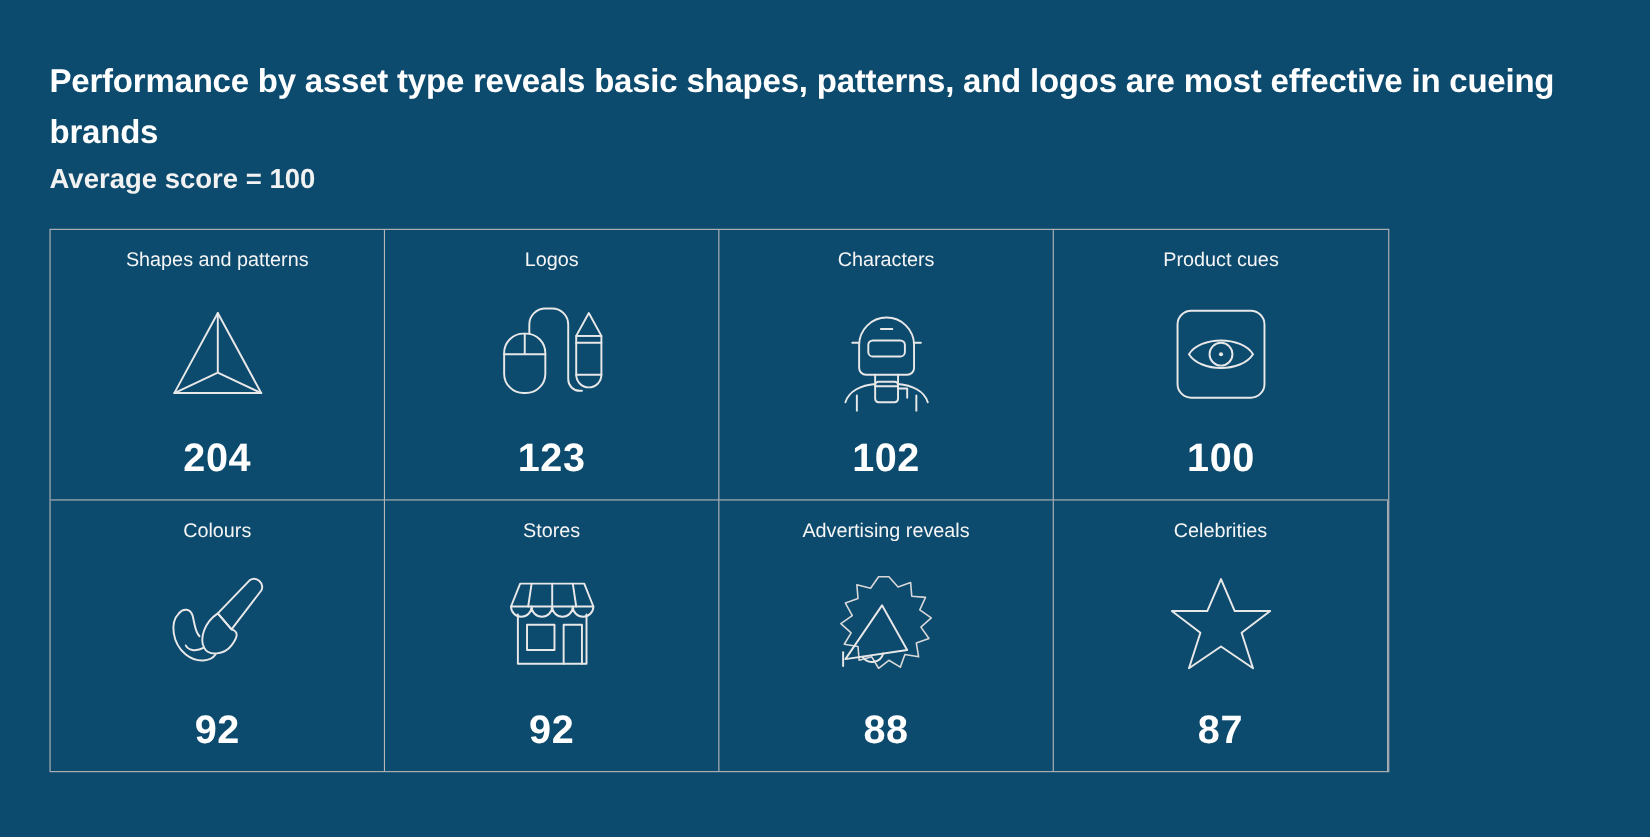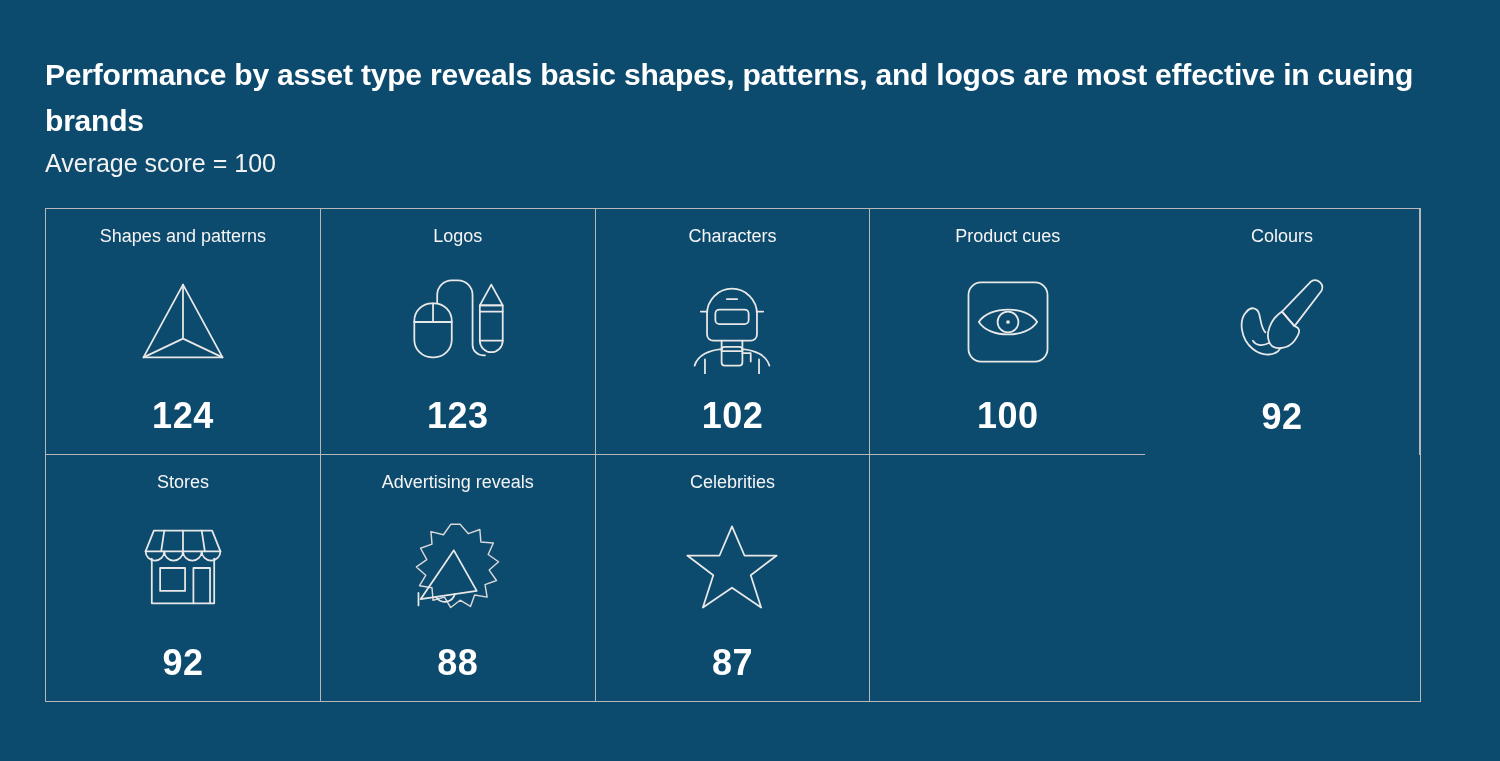--- a/index.html
+++ b/index.html
@@ -30,35 +30,35 @@
     font-size: 30px;
     font-weight: bold;
     line-height: 1.52;
     letter-spacing: -0.2px;
     color: #ffffff;
     margin: 0;
     max-width: 1400px;
   }
   .subtitle {
     font-size: 25px;
-    font-weight: normal;
+    font-weight: bold;
     line-height: 1.3;
     color: #f2f2f2;
     margin: 4px 0 0 0;
   }
   .grid {
     position: absolute;
     left: 45px;
     top: 208px;
-    width: 1376px;
+    width: 1218px;
     height: 494px;
     border: 1px solid #b8b8b8;
     box-sizing: border-box;
     display: grid;
-    grid-template-columns: repeat(5, 1fr);
+    grid-template-columns: repeat(4, 1fr);
     grid-template-rows: repeat(2, 1fr);
   }
   .cell {
     position: relative;
     border-right: 1px solid #b8b8b8;
     border-bottom: 1px solid #b8b8b8;
     box-sizing: border-box;
     display: flex;
     flex-direction: column;
     align-items: center;
@@ -125,21 +125,21 @@
   <div class="grid">
 
     <div class="cell">
       <div class="cell-label">Shapes and patterns</div>
       <div class="cell-icon">
         <svg viewBox="0 0 100 100" aria-hidden="true">
           <path class="ico" d="M50 14 L88 84 L12 84 Z"></path>
           <path class="ico" d="M50 14 L50 66 M50 66 L12 84 M50 66 L88 84"></path>
         </svg>
       </div>
-      <div class="cell-value">124</div>
+      <div class="cell-value">204</div>
     </div>
 
     <div class="cell">
       <div class="cell-label">Logos</div>
       <div class="cell-icon">
         <svg viewBox="0 0 100 100" aria-hidden="true">
           <rect class="ico" x="8" y="32" width="36" height="52" rx="17"></rect>
           <path class="ico" d="M26 32 L26 50 M8 50 L44 50"></path>
           <path class="ico" d="M30 32 L30 24 a14 14 0 0 1 14 -14 h6 a14 14 0 0 1 14 14 v48 a10 10 0 0 0 10 10 h2"></path>
           <path class="ico" d="M82 14 L93 34 L71 34 Z"></path>

